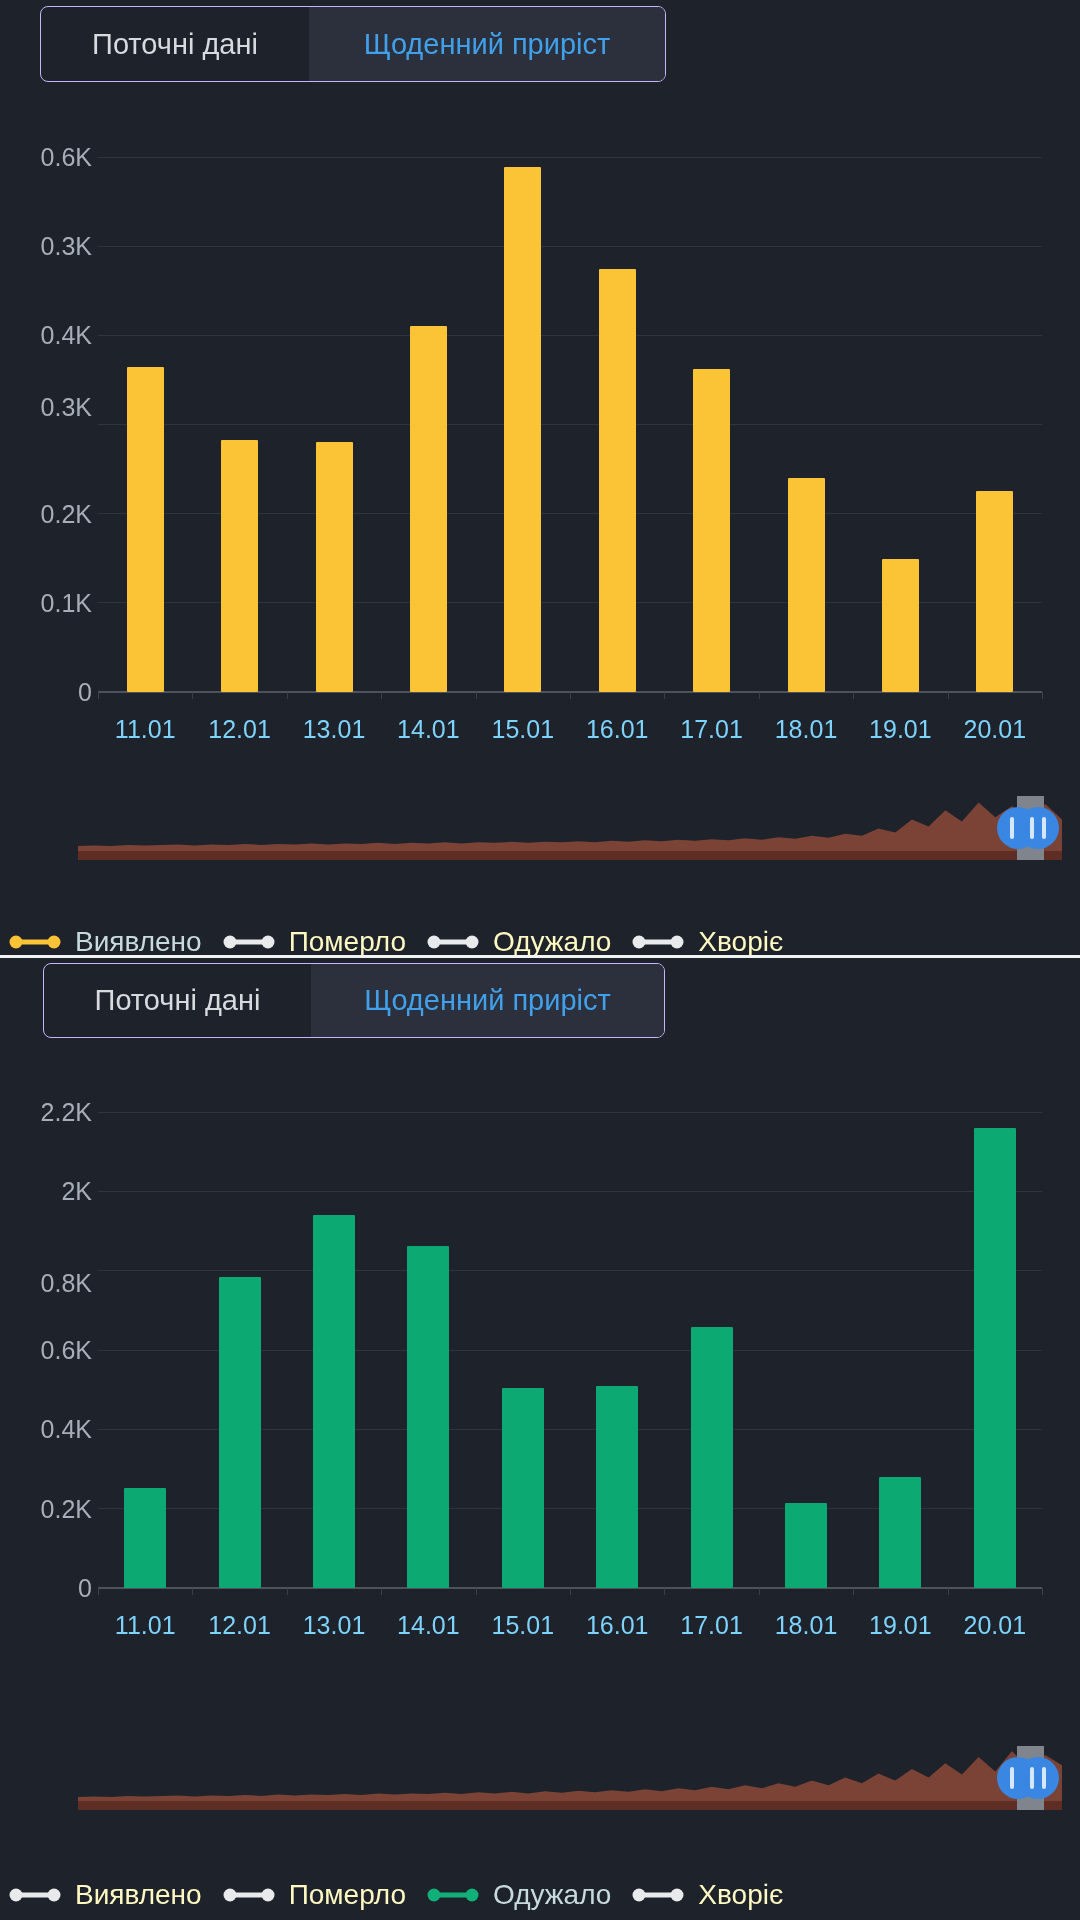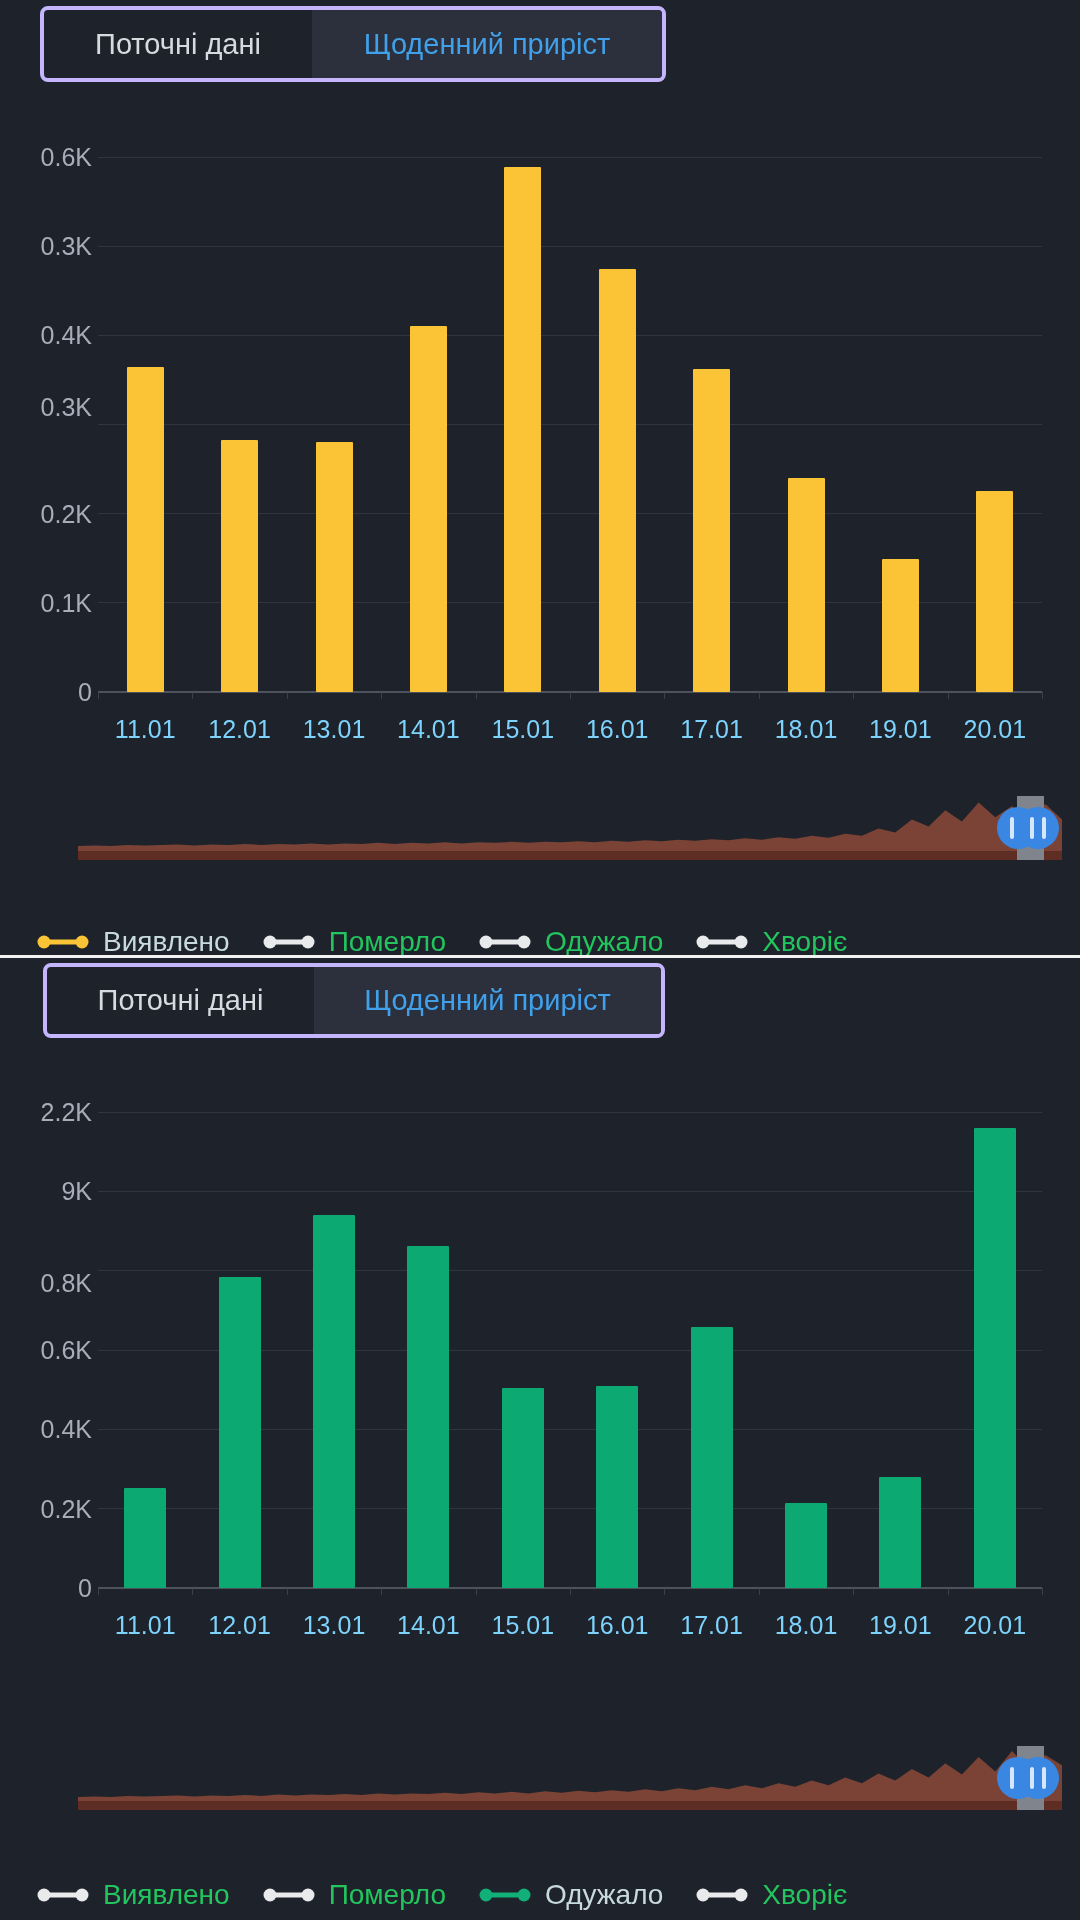--- a/index.html
+++ b/index.html
@@ -1,32 +1,32 @@
 <!DOCTYPE html>
 <html><head>
 <meta charset="utf-8">
 <style>
   html,body{margin:0;padding:0;background:#14171d;}
   #app{position:relative;width:1080px;height:1920px;background:#1e222a;overflow:hidden;
        font-family:"Liberation Sans", sans-serif;}
   .panel{position:absolute;left:0;width:1080px;}
-  .tabbar{position:absolute;display:flex;border:4px solid #c4b5fd;border-radius:8px;overflow:hidden;box-sizing:border-box;}
+  .tabbar{position:absolute;display:flex;border:1px solid #c4b5fd;border-radius:8px;overflow:hidden;box-sizing:border-box;}
   .tab{appearance:none;background:transparent;border:none;color:#d7dade;font-family:"Liberation Sans",sans-serif;
        font-size:29px;display:flex;align-items:center;justify-content:center;cursor:pointer;}
   .tab.active{background:#2b303c;color:#41a0ea;}
   .gridline{position:absolute;height:1px;background:#30343e;}
   .gridline.zero{background:#4d525c;height:2px;}
   .ytick{position:absolute;color:#a8aeb9;font-size:25px;text-align:right;transform:translateY(-50%);}
   .xtick{position:absolute;color:#7dd3fc;font-size:25px;text-align:center;transform:translateX(-50%);}
   .axis-notch{position:absolute;width:1px;height:7px;background:#3c404a;}
   .bar{position:absolute;border-radius:1px;}
   .navigator{position:absolute;}
-  .legend{position:absolute;display:flex;align-items:center;gap:32px;padding-left:36px;}
+  .legend{position:absolute;display:flex;align-items:center;gap:20px;padding-left:8px;}
   .legend-item{display:flex;align-items:center;gap:13px;cursor:pointer;}
-  .legend-label{color:#22c55e;font-size:28px;}
+  .legend-label{color:#fef9c3;font-size:28px;}
   .legend-item.active .legend-label{color:#c7dadd;}
   .legend-marker{display:inline-flex;}
   .divider{position:absolute;left:0;width:1080px;height:3px;background:#f2f2f3;}
 </style>
 </head>
 <body>
 
 <div id="app">
 
   <section class="panel" id="panel0" style="top:0;height:958px;">
@@ -140,21 +140,21 @@
 
   <section class="panel" id="panel1" style="top:958px;height:962px;">
     <div class="tabbar" style="left:43px;top:5px;width:622px;height:75px;">
       <button class="tab" style="width:267px;">Поточні дані</button>
       <button class="tab active" style="flex:1;">Щоденний приріст</button>
     </div>
     <div class="plot" id="plot1">
         <div class="gridline" style="left: 98px; top: 153.5px; width: 944px;"></div>
         <div class="ytick" style="left: 0px; top: 154px; width: 92px;">2.2K</div>
         <div class="gridline" style="left: 98px; top: 232.833px; width: 944px;"></div>
-        <div class="ytick" style="left: 0px; top: 233.333px; width: 92px;">9K</div>
+        <div class="ytick" style="left: 0px; top: 233.333px; width: 92px;">2K</div>
         <div class="gridline" style="left: 98px; top: 312.167px; width: 944px;"></div>
         <div class="ytick" style="left: 0px; top: 325px; width: 92px;">0.8K</div>
         <div class="gridline" style="left: 98px; top: 391.5px; width: 944px;"></div>
         <div class="ytick" style="left: 0px; top: 392px; width: 92px;">0.6K</div>
         <div class="gridline" style="left: 98px; top: 470.833px; width: 944px;"></div>
         <div class="ytick" style="left: 0px; top: 471.333px; width: 92px;">0.4K</div>
         <div class="gridline" style="left: 98px; top: 550.167px; width: 944px;"></div>
         <div class="ytick" style="left: 0px; top: 550.667px; width: 92px;">0.2K</div>
         <div class="gridline zero" style="left: 98px; top: 629px; width: 944px;"></div>
         <div class="ytick" style="left: 0px; top: 630px; width: 92px;">0</div>

